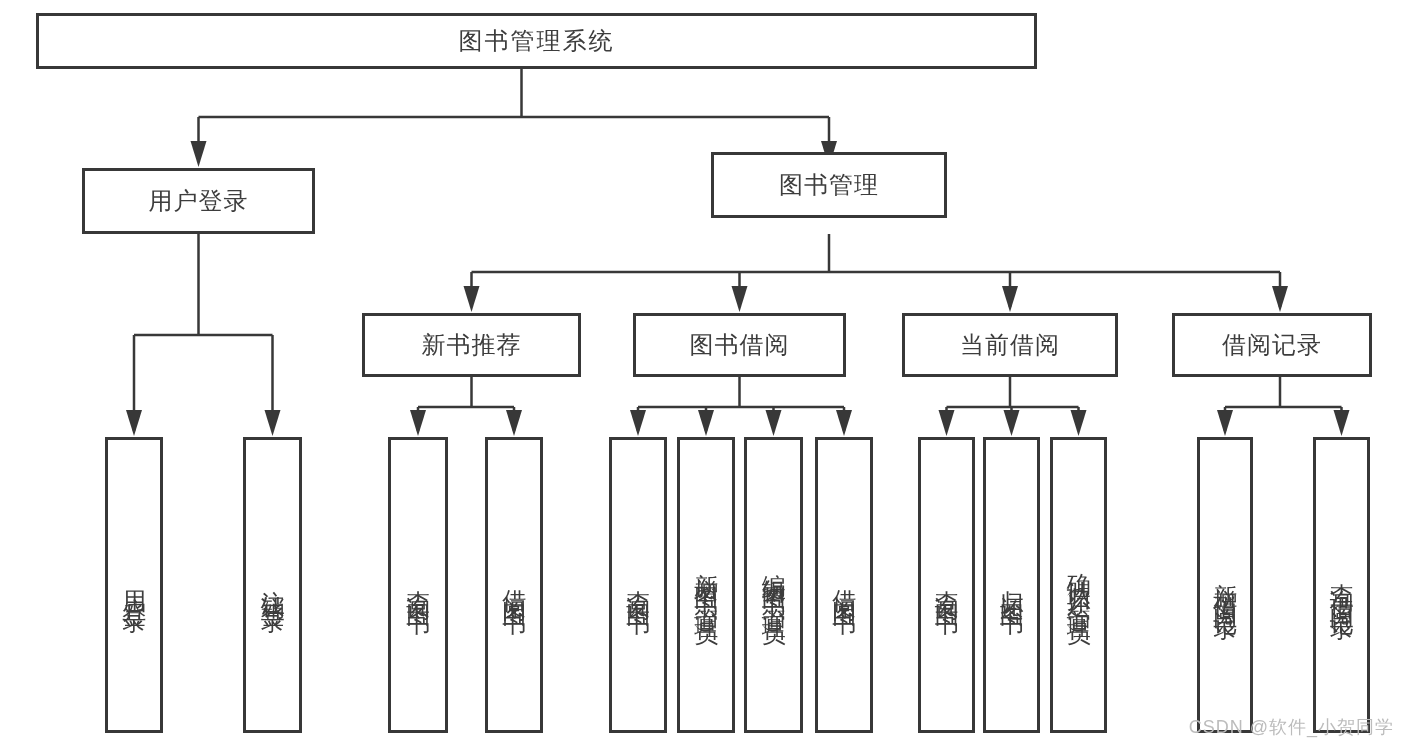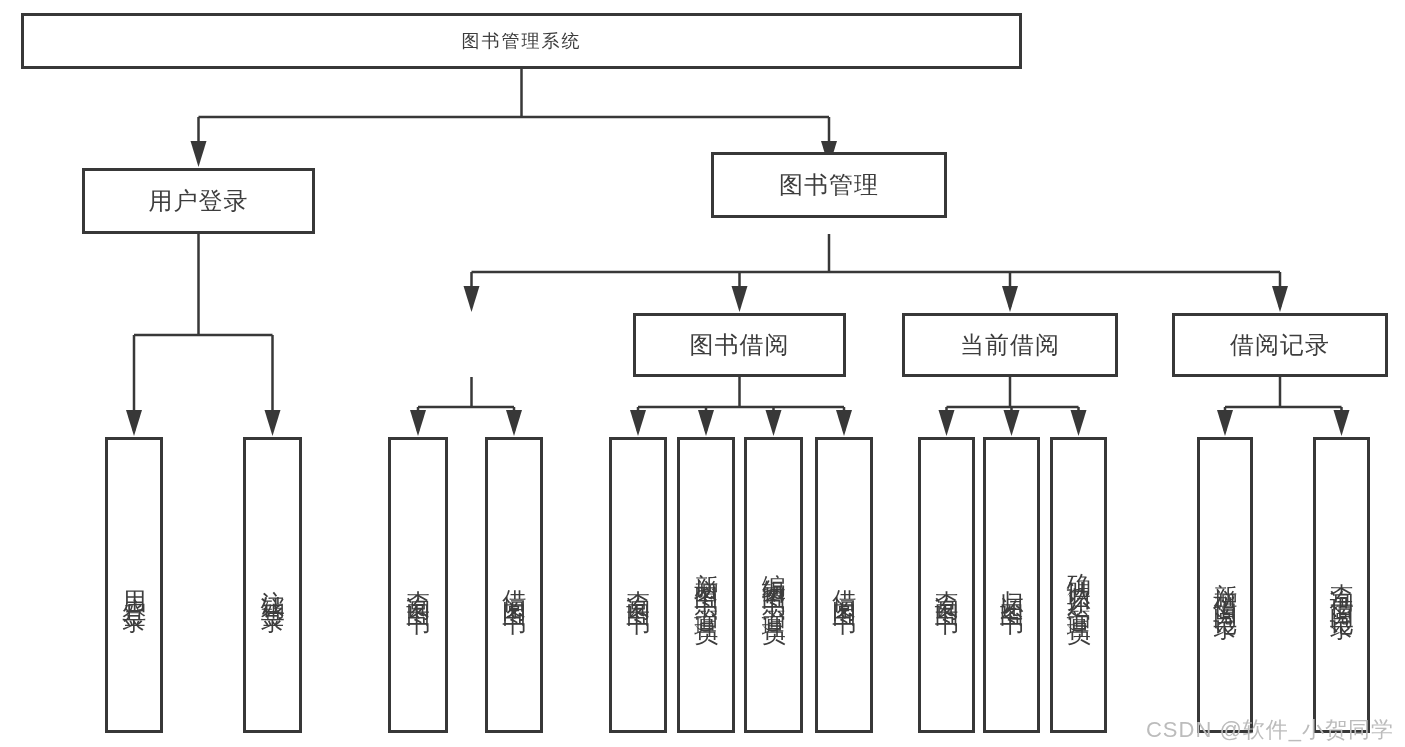--- a/index.html
+++ b/index.html
@@ -12,34 +12,34 @@
   }
   .edges{position:absolute;left:0;top:0;width:1405px;height:747px;}
   .node{
     position:absolute;
     box-sizing:border-box;
     border:3px solid #383838;
     background:#ffffff;
     display:flex;align-items:center;justify-content:center;
     color:#3d3d3d;
   }
-  .node.root{font-size:18px;letter-spacing:2px;}
+  .node.root{font-size:24px;letter-spacing:2px;margin-left:15px;}
   .node.lvl{font-size:24px;letter-spacing:1px;}
   .node.leaf{font-size:24px;}
   .vtext{
     writing-mode:vertical-rl;
     text-orientation:mixed;
     letter-spacing:7px;
     line-height:1.1;
     max-height:100%;
   }
   .watermark{
     position:absolute;
     right:11px;top:715px;
-    font-size:22px;
+    font-size:18px;
     color:#bcbcbc;
     letter-spacing:1px;
     z-index:5;
     white-space:nowrap;
   }
 </style>
 </head>
 <body>
 
 <div class="canvas">
@@ -85,23 +85,24 @@
       <polygon points="1217,410 1233,410 1225,436"></polygon>
       <polygon points="1333.5,410 1349.5,410 1341.5,436"></polygon>
     </g>
   </svg>
 
   <div class="node root" style="left:21px;top:13px;width:1001px;height:56px">图书管理系统</div>
 
   <div class="node lvl" style="left:82px;top:168px;width:233px;height:66px">用户登录</div>
   <div class="node lvl" style="left:711px;top:152px;width:236px;height:66px">图书管理</div>
 
+  <div class="node lvl" style="left:362px;top:313px;width:219px;height:64px">新书推荐</div>
   <div class="node lvl" style="left:902px;top:313px;width:216px;height:64px">当前借阅</div>
   <div class="node lvl" style="left:633px;top:313px;width:213px;height:64px">图书借阅</div>
-  <div class="node lvl" style="left:1172px;top:313px;width:216px;height:64px">借阅记录</div>
+  <div class="node lvl" style="left:1172px;top:313px;width:200px;height:64px">借阅记录</div>
 
   <div class="node leaf" style="left:105px;top:437px;width:58px;height:296px">
     <span class="vtext">用户登录</span>
   </div>
   <div class="node leaf" style="left:243px;top:437px;width:59px;height:296px">
     <span class="vtext">注销登录</span>
   </div>
 
   <div class="node leaf" style="left:388px;top:437px;width:60px;height:296px">
     <span class="vtext">查询图书</span>

